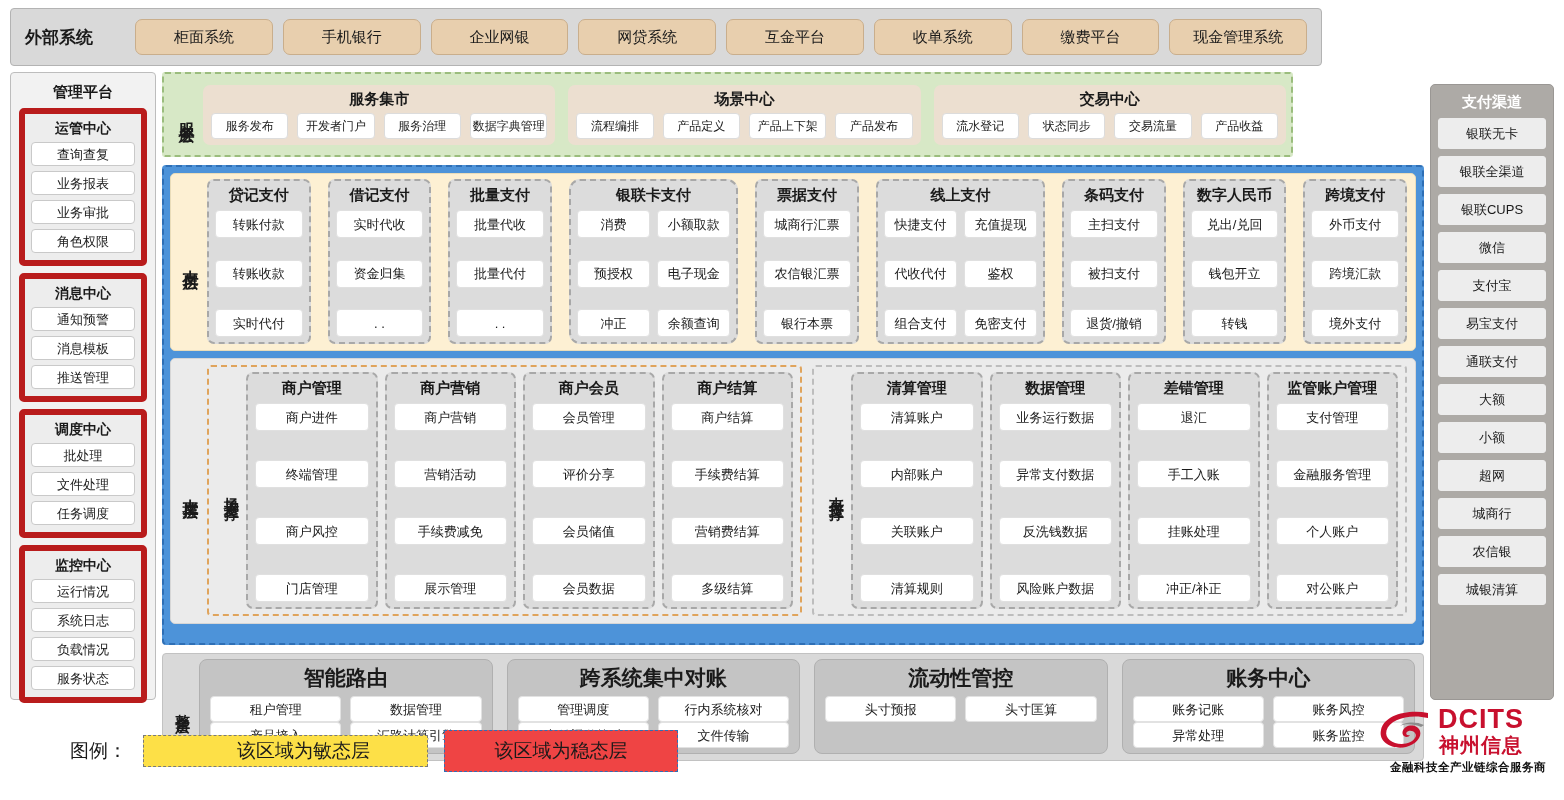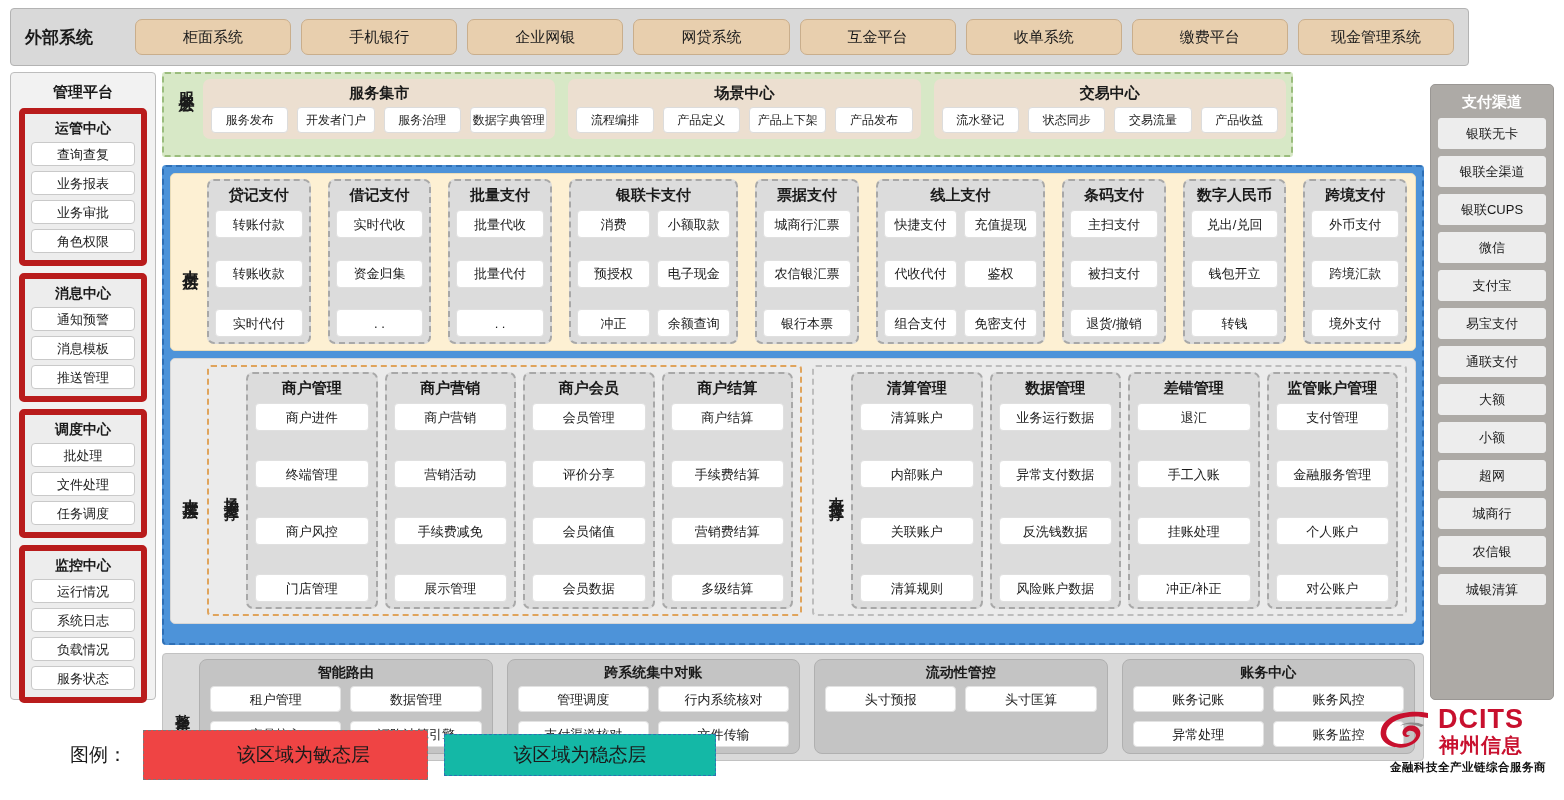--- a/index.html
+++ b/index.html
@@ -6,21 +6,21 @@
   body{width:1564px;height:800px;font-family:"Liberation Sans","DejaVu Sans",sans-serif;
        color:#1a1a1a;overflow:hidden;}
   .page{position:relative;width:1564px;height:800px;}
 
   
   .chip{background:#fff;border:1px solid #c9c9c9;border-radius:4px;
         display:flex;align-items:center;justify-content:center;
         font-size:13px;line-height:1;text-align:center;box-sizing:border-box;}
 
   
-  .topbar{position:absolute;left:10px;top:8px;width:1459px;height:58px;
+  .topbar{position:absolute;left:10px;top:8px;width:1312px;height:58px;
           background:#d9d9d9;border:1px solid #b3b3b3;border-radius:4px;
           display:flex;align-items:center;box-sizing:border-box;padding:0 14px;}
   .topbar .ttl{font-size:17px;font-weight:bold;width:110px;flex:0 0 110px;text-align:left;}
   .topbar .items{flex:1;display:flex;align-items:center;justify-content:center;gap:10px;}
   .ext{background:#e8cfae;border:1px solid #c9ae8c;border-radius:7px;
        height:36px;flex:1;display:flex;align-items:center;justify-content:center;
        font-size:15px;box-sizing:border-box;}
 
   
   .leftbar{position:absolute;left:10px;top:72px;width:146px;height:628px;
@@ -40,21 +40,21 @@
   .rb-title{font-size:15px;font-weight:bold;color:#ffffff;text-align:center;padding:3px 0 6px;}
   .rb-item{height:31px;margin-bottom:7px;font-size:13px;background:#ededed;border:1px solid #ededed;
            border-radius:3px;}
 
   
   .main{position:absolute;left:162px;top:72px;width:1262px;height:628px;}
 
   
   .svc-layer{position:absolute;left:0;top:0;width:1131px;height:85px;
              background:#d7e8c6;border:2px dashed #9bbd7d;border-radius:3px;
-             box-sizing:border-box;display:flex;align-items:flex-start;padding:5px;}
+             box-sizing:border-box;display:flex;align-items:center;padding:5px;}
   .vlabel{flex:0 0 34px;display:flex;align-items:center;justify-content:center;
           font-size:16px;font-weight:bold;writing-mode:vertical-rl;
           letter-spacing:3px;text-orientation:upright;}
   .svc-boxes{flex:1;display:flex;gap:13px;}
   .svc-box{flex:1;background:#ecdfd0;border-radius:7px;box-sizing:border-box;
            padding:3px 8px 6px;display:flex;flex-direction:column;}
   .svc-box-title{font-size:15px;font-weight:bold;text-align:center;padding:2px 0 4px;}
   .svc-row{display:flex;gap:9px;justify-content:center;}
   .svc-row .chip{height:26px;flex:1;font-size:12px;border:1px solid #dcdcdc;}
 
@@ -90,31 +90,31 @@
   .sgrp-body .chip{height:28px;font-size:13px;border:1px solid #e0e0e0;}
 
   
   .int-layer{position:absolute;left:0;top:581px;width:1262px;height:108px;
              background:#d9d9d9;border:1px solid #c2c2c2;border-radius:4px;
              box-sizing:border-box;display:flex;padding:5px 8px 6px 2px;}
   .int-layer .vlabel{flex:0 0 34px;font-size:15px;}
   .int-boxes{flex:1;display:flex;gap:14px;}
   .ibox{flex:1;background:#c4c4c4;border:1px solid #b0b0b0;border-radius:8px;
         box-sizing:border-box;padding:2px 10px 6px;display:flex;flex-direction:column;}
-  .ibox-title{font-size:14px;font-weight:bold;text-align:center;padding:2px 0 4px;}
+  .ibox-title{font-size:21px;font-weight:bold;text-align:center;padding:2px 0 4px;}
   .ibox-body{flex:1;display:flex;flex-direction:column;justify-content:space-between;}
   .ibox-row{display:flex;gap:9px;}
   .ibox-row .chip{flex:1;height:26px;font-size:13px;border:1px solid #e2e2e2;}
 
   
   .legend{position:absolute;left:70px;top:730px;display:flex;align-items:center;gap:16px;}
   .legend-label{font-size:19px;}
-  .lg-agile{width:285px;height:50px;background:#ef4444;border:1px dashed #7a7a7a;
+  .lg-agile{width:285px;height:32px;background:#fde047;border:1px dashed #7a7a7a;
             display:flex;align-items:center;justify-content:center;font-size:19px;box-sizing:border-box;padding-left:36px;}
-  .lg-stable{width:272px;height:42px;background:#14b8a6;border:1px dashed #2f6fb5;
+  .lg-stable{width:234px;height:42px;background:#ef4444;border:1px dashed #2f6fb5;
              display:flex;align-items:center;justify-content:center;font-size:19px;box-sizing:border-box;}
 
   
   .logo{position:absolute;left:1378px;top:706px;width:180px;height:86px;}
   .logo-row{display:flex;align-items:center;gap:4px;}
   .logo-mark{width:56px;height:44px;flex:0 0 56px;}
   .logo-txt{display:flex;flex-direction:column;line-height:1;align-items:center;}
   .logo-en{font-size:27px;font-weight:bold;color:#c8102e;letter-spacing:1px;font-family:"Liberation Sans",sans-serif;}
   .logo-cn{font-size:20px;font-weight:bold;color:#c8102e;letter-spacing:1px;margin-top:2px;}
   .logo-tag{font-size:11.5px;font-weight:bold;color:#111;margin-top:5px;text-align:center;letter-spacing:.5px;}
@@ -264,21 +264,21 @@
                   <div class="chip">批量代收</div>
                 </div>
                 <div class="pgrp-row">
                   <div class="chip">批量代付</div>
                 </div>
                 <div class="pgrp-row">
                   <div class="chip">. .</div>
                 </div>
               </div>
             </div>
-            <div class="pgrp" style="flex: 1.75 1 0%;">
+            <div class="pgrp" style="flex: 1.75 1 0%; border-radius: 11px;">
               <div class="pgrp-title">银联卡支付</div>
               <div class="pgrp-body">
                 <div class="pgrp-row">
                   <div class="chip">消费</div>
                   <div class="chip">小额取款</div>
                 </div>
                 <div class="pgrp-row">
                   <div class="chip">预授权</div>
                   <div class="chip">电子现金</div>
                 </div>

